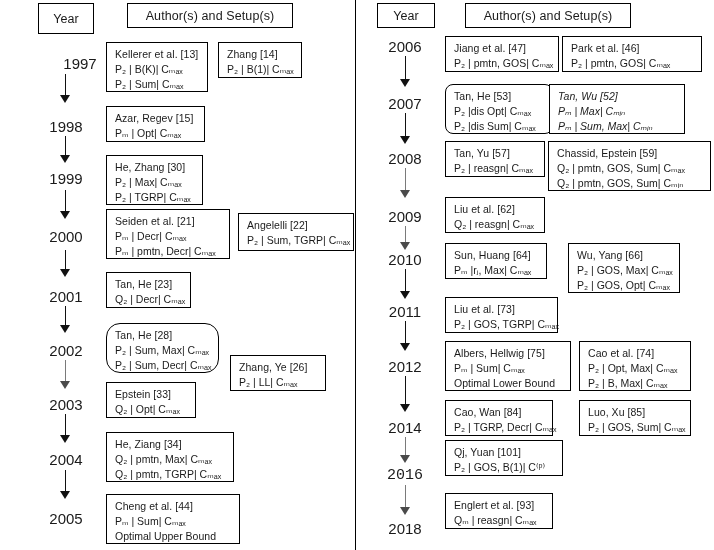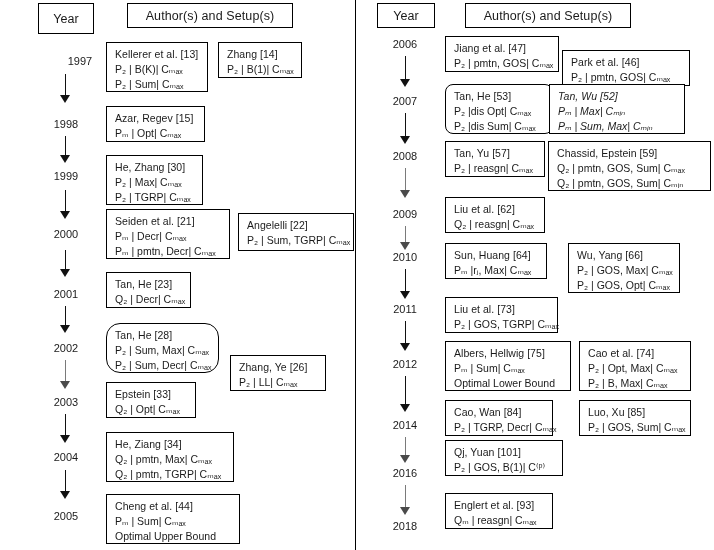--- a/index.html
+++ b/index.html
@@ -33,21 +33,21 @@
     box-sizing:border-box;
   }
   .hdr-year{left:38px;top:3px;width:56px;height:31px;}
   .hdr-auth{left:127px;top:3px;width:166px;height:25px;}
   .col-right .hdr-year{left:20px;top:3px;width:58px;height:25px;}
   .col-right .hdr-auth{left:108px;top:3px;width:166px;height:25px;}
 
   
   .year{
     position:absolute;
-    font-size:11px;
+    font-size:15px;
     text-align:center;
     width:56px;
     color:#1a1a1a;
     white-space:nowrap;
   }
 
   
   .arrow{
     position:absolute;
     width:11px;
@@ -205,21 +205,21 @@
     <div class="hdr hdr-auth">Author(s) and Setup(s)</div>
 
     <div class="year" style="left:20px;top:38px;">2006</div>
     <div class="year" style="left:20px;top:95px;">2007</div>
     <div class="year" style="left:20px;top:150px;">2008</div>
     <div class="year" style="left:20px;top:208px;">2009</div>
     <div class="year" style="left:20px;top:251px;">2010</div>
     <div class="year" style="left:20px;top:303px;">2011</div>
     <div class="year" style="left:20px;top:358px;">2012</div>
     <div class="year" style="left:20px;top:419px;">2014</div>
-    <div class="year" style="left:20px;top:467px;">2016</div>
+    <div class="year" style="left:20px;top:467px;font-family:Liberation Mono, monospace;">2016</div>
     <div class="year" style="left:20px;top:520px;">2018</div>
 
     <div class="arrow" style="left:43px;top:56px;height:30px;">
       <div class="shaft" style="height:24px;"></div>
         <div class="head" style="top:23px;"></div>
     </div>
     <div class="arrow" style="left:43px;top:113px;height:30px;">
       <div class="shaft" style="height:24px;"></div>
         <div class="head" style="top:23px;"></div>
     </div>
@@ -249,21 +249,21 @@
     </div>
     <div class="arrow gray" style="left:43px;top:485px;height:30px;">
       <div class="shaft" style="height:23px;"></div>
         <div class="head" style="top:22px;"></div>
     </div>
 
     <div class="box" style="left:88px;top:36px;width:114px;height:36px;">
       <span class="ln title">Jiang et al. [47]</span>
       <span class="ln">P₂ | pmtn, GOS| Cₘₐₓ</span>
     </div>
-    <div class="box" style="left:205px;top:36px;width:128px;height:36px;margin-top:14px;">
+    <div class="box" style="left:205px;top:36px;width:140px;height:36px;">
       <span class="ln title">Park et al. [46]</span>
       <span class="ln">P₂ | pmtn, GOS| Cₘₐₓ</span>
     </div>
 
     <div class="box" style="left:88px;top:84px;width:108px;height:50px;border-radius:8px;">
       <span class="ln title">Tan, He [53]</span>
       <span class="ln">P₂ |dis Opt| Cₘₐₓ</span>
       <span class="ln">P₂ |dis Sum| Cₘₐₓ</span>
     </div>
     <div class="box" style="left:192px;top:84px;width:136px;height:50px;font-style:italic;">

